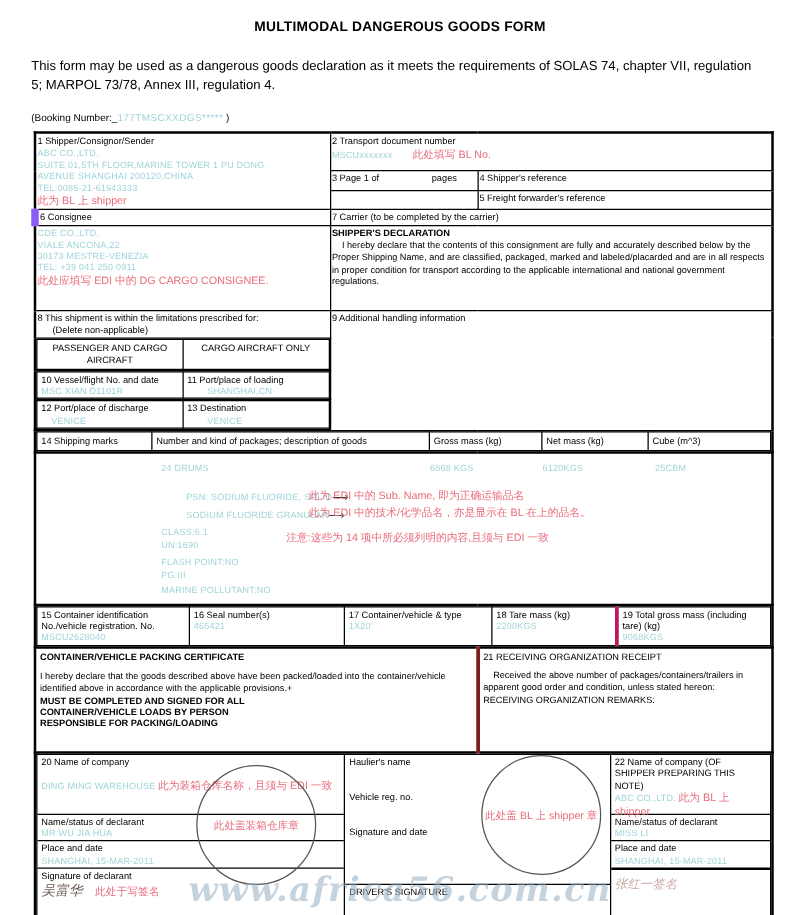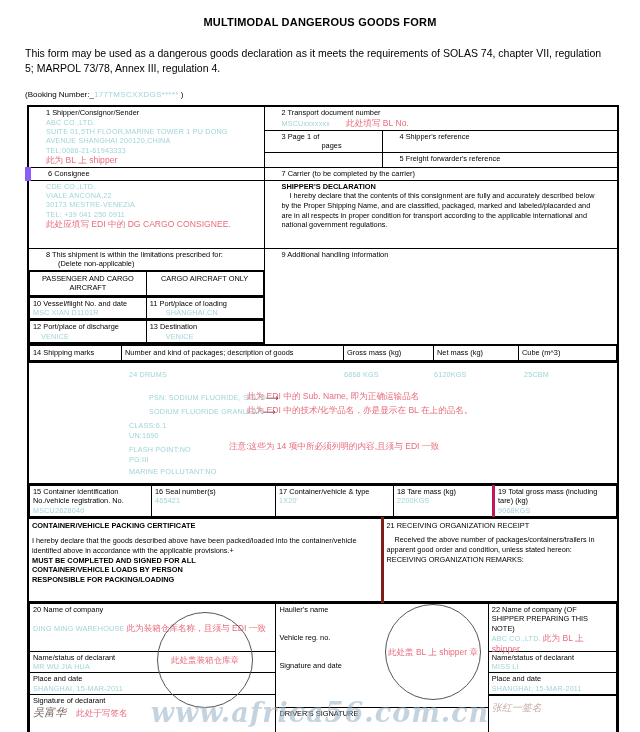--- a/index.html
+++ b/index.html
@@ -36,21 +36,21 @@
   .booking .bk-val { color: #9fd4d8; letter-spacing: 0.3px; }
 
   table.form {
     width: 590px;
     border-collapse: collapse;
     table-layout: fixed;
   }
   table.form td {
     border: 1px solid #000;
     vertical-align: top;
-    padding: 1px 17px;
+    padding: 1px 1px;
     font-size: 7.4px;
     line-height: 1.28;
   }
   .lbl { font-size: 7.4px; color: #000; }
   .lbl-b { font-size: 7.4px; font-weight: bold; }
   .val { color: #9fd4d8; font-size: 7.2px; letter-spacing: 0.2px; }
   .note { color: #e86c7d; font-size: 8.6px; }
   .thickb { border-bottom: 2px solid #000 !important; }
   .ctr { text-align: center; }
 
@@ -296,21 +296,21 @@
             <span class="val goods-line">SODIUM FLUORIDE GRANULAR</span><span class="arrow">⟶</span>
           </div>
           <div style="position:absolute; left:100px; top:58px;" class="val">CLASS:6.1</div>
           <div style="position:absolute; left:100px; top:68px;" class="val">UN:1690</div>
           <div style="position:absolute; left:100px; top:82px;" class="val">FLASH POINT:NO</div>
           <div style="position:absolute; left:100px; top:92px;" class="val">PG:III</div>
           <div style="position:absolute; left:100px; top:104px;" class="val">MARINE POLLUTANT:NO</div>
 
           <div style="position:absolute; left:218px; top:28px;" class="note">此为 EDI 中的 Sub. Name, 即为正确运输品名</div>
           <div style="position:absolute; left:218px; top:42px;" class="note">此为 EDI 中的技术/化学品名，亦是显示在 BL 在上的品名。</div>
-          <div style="position:absolute; left:200px; top:78px;" class="note">注意:这些为 14 项中所必须列明的内容,且须与 EDI 一致</div>
+          <div style="position:absolute; left:200px; top:62px;" class="note">注意:这些为 14 项中所必须列明的内容,且须与 EDI 一致</div>
         </div>
       </td>
     </tr>
 
     <tr>
       <td colspan="4" class="thickb" style="border-left:2px solid #000; border-right:2px solid #000; padding:0;">
         <table class="goods-tbl">
           <tbody>
                 <tr>
             <td style="width:122px; border-right:1px solid #000; padding:1px 3px; vertical-align:top;">

